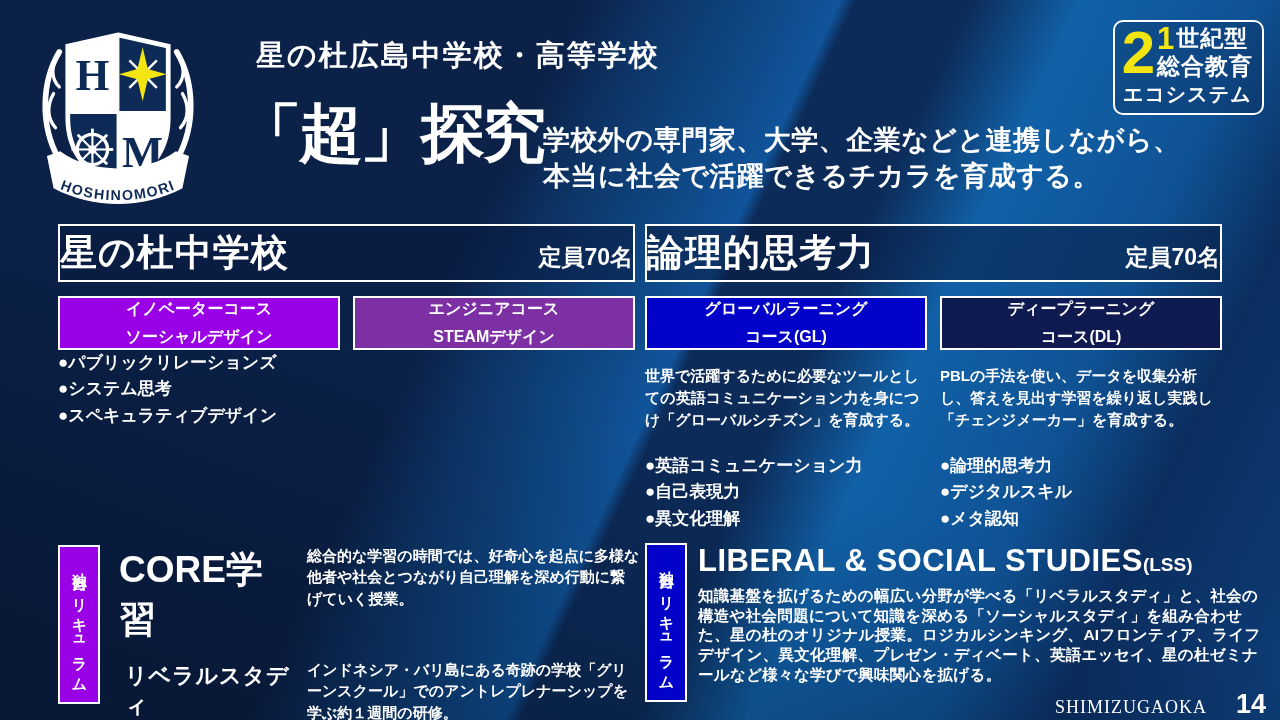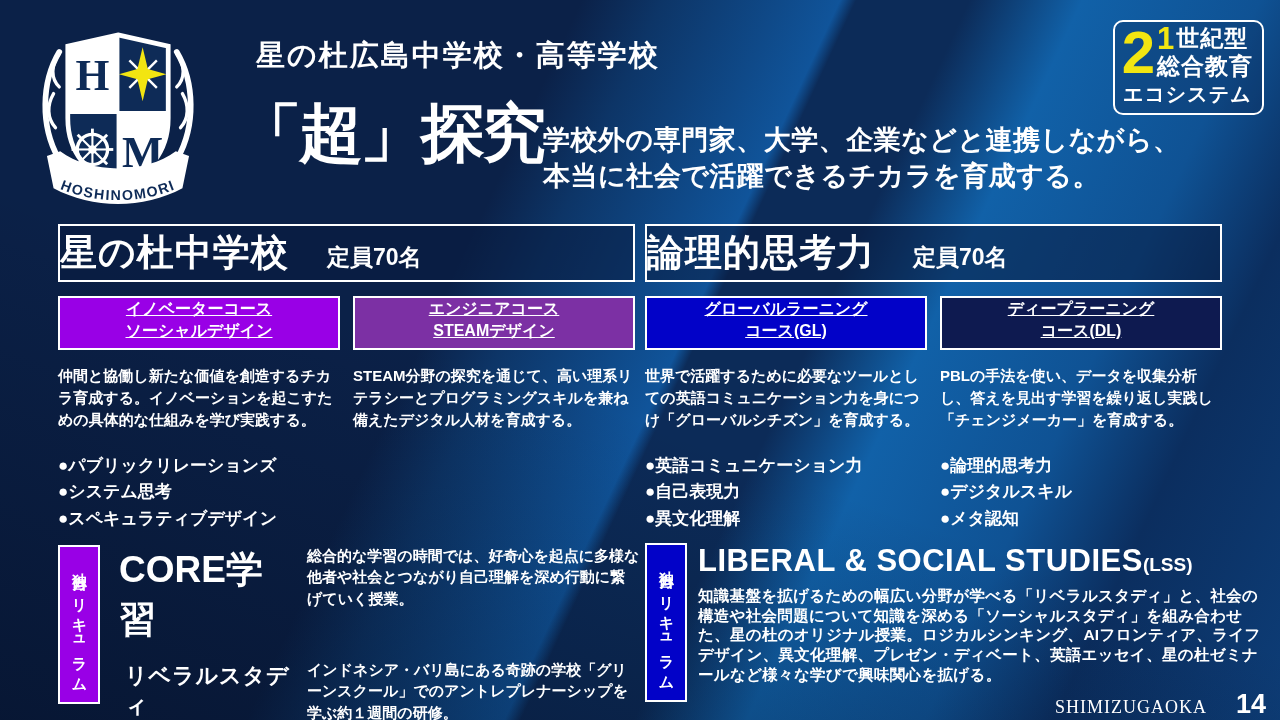--- a/index.html
+++ b/index.html
@@ -27,26 +27,26 @@
   .badge-col{margin-left:2px;text-align:left;}
   .badge-row1{display:flex;align-items:flex-start;}
   .badge-1{font-size:31px;line-height:0.9;font-weight:bold;margin-right:2px;}
   .badge-t1,.badge-t2{font-size:23px;line-height:1.15;font-weight:bold;letter-spacing:1px;}
   .badge-t3{font-size:20px;font-weight:bold;letter-spacing:1px;margin-top:1px;}
   
   .section{position:absolute;top:224px;width:577px;}
   .section.left{left:58px;}
   .section.right{left:645px;}
   .section-head{border:2px solid #fff;background:rgba(9,27,64,0.55);height:54px;
-    display:flex;align-items:center;justify-content:flex-start;gap:22px;}
+    display:flex;align-items:center;justify-content:space-between;gap:22px;}
   .section-title{font-size:37px;font-weight:bold;letter-spacing:1px;}
   .section-cap{font-size:23px;font-weight:bold;margin-top:8px;margin-left:16px;}
   .course-row{display:flex;gap:13px;margin-top:14px;}
   .course-box{flex:1;height:50px;border:2.5px solid #fff;display:flex;flex-direction:column;
-    align-items:center;justify-content:flex-start;font-size:16px;font-weight:bold;line-height:1.35;text-align:center;text-decoration:underline;}
+    align-items:center;justify-content:space-between;font-size:16px;font-weight:bold;line-height:1.35;text-align:center;}
   .desc-row{display:flex;gap:13px;margin-top:15px;}
   .desc{flex:1;font-size:15px;font-weight:bold;line-height:1.45;min-height:88px;}
   .bullet-row{display:flex;gap:13px;margin-top:0;}
   .bullets{flex:1;list-style:none;margin:0;padding:0;font-size:17px;font-weight:bold;line-height:1.55;}
   
   .bottom{position:absolute;top:545px;display:flex;gap:11px;}
   .bottom.bl{left:58px;width:582px;}
   .bottom.br{left:645px;width:628px;top:543px;}
   .ribbon{width:38px;height:155px;border:2px solid #fff;flex:0 0 auto;
     display:flex;align-items:center;justify-content:center;
@@ -162,24 +162,20 @@
     <div class="course-row">
       <div class="course-box" style="background-color: rgb(153, 0, 230);">
         <div>イノベーターコース</div>
         <div>ソーシャルデザイン</div>
       </div>
       <div class="course-box" style="background-color: rgb(124, 48, 164);">
         <div>エンジニアコース</div>
         <div>STEAMデザイン</div>
       </div>
     </div>
-    <div class="desc-row">
-      <div class="desc">仲間と協働し新たな価値を創造するチカラ育成する。イノベーションを起こすための具体的な仕組みを学び実践する。</div>
-      <div class="desc">STEAM分野の探究を通じて、高い理系リテラシーとプログラミングスキルを兼ね備えたデジタル人材を育成する。</div>
-    </div>
     <div class="bullet-row">
       <ul class="bullets">
         <li>●パブリックリレーションズ</li>
         <li>●システム思考</li>
         <li>●スペキュラティブデザイン</li>
       </ul>
     </div>
   </div>
 
   <div class="section right">

